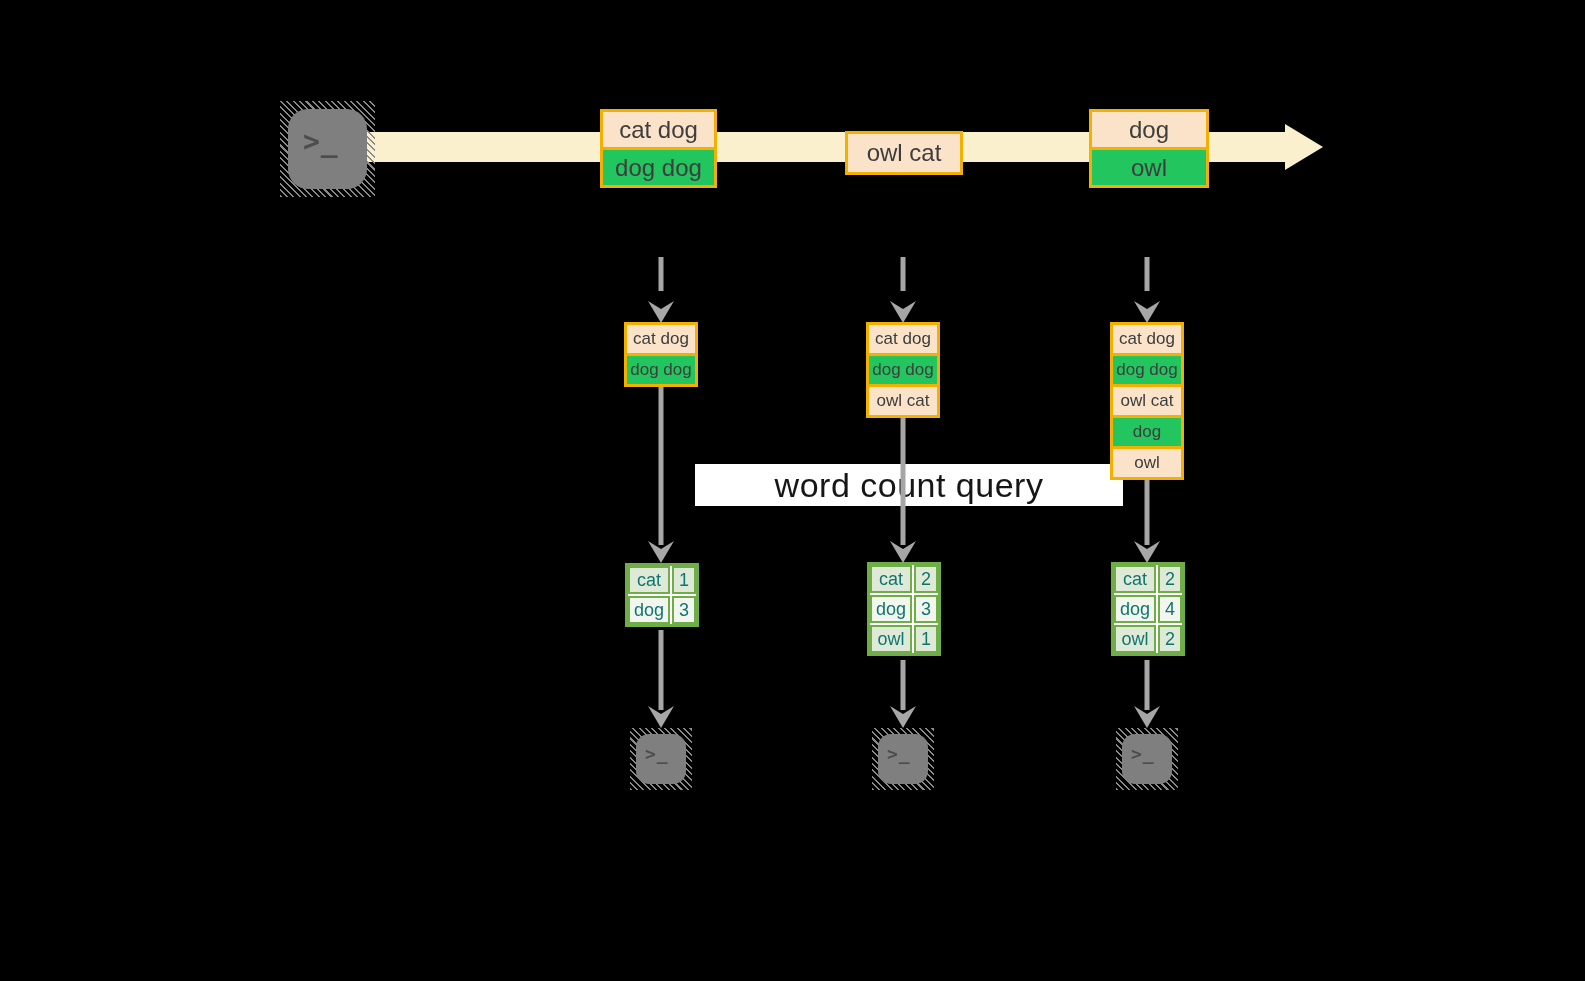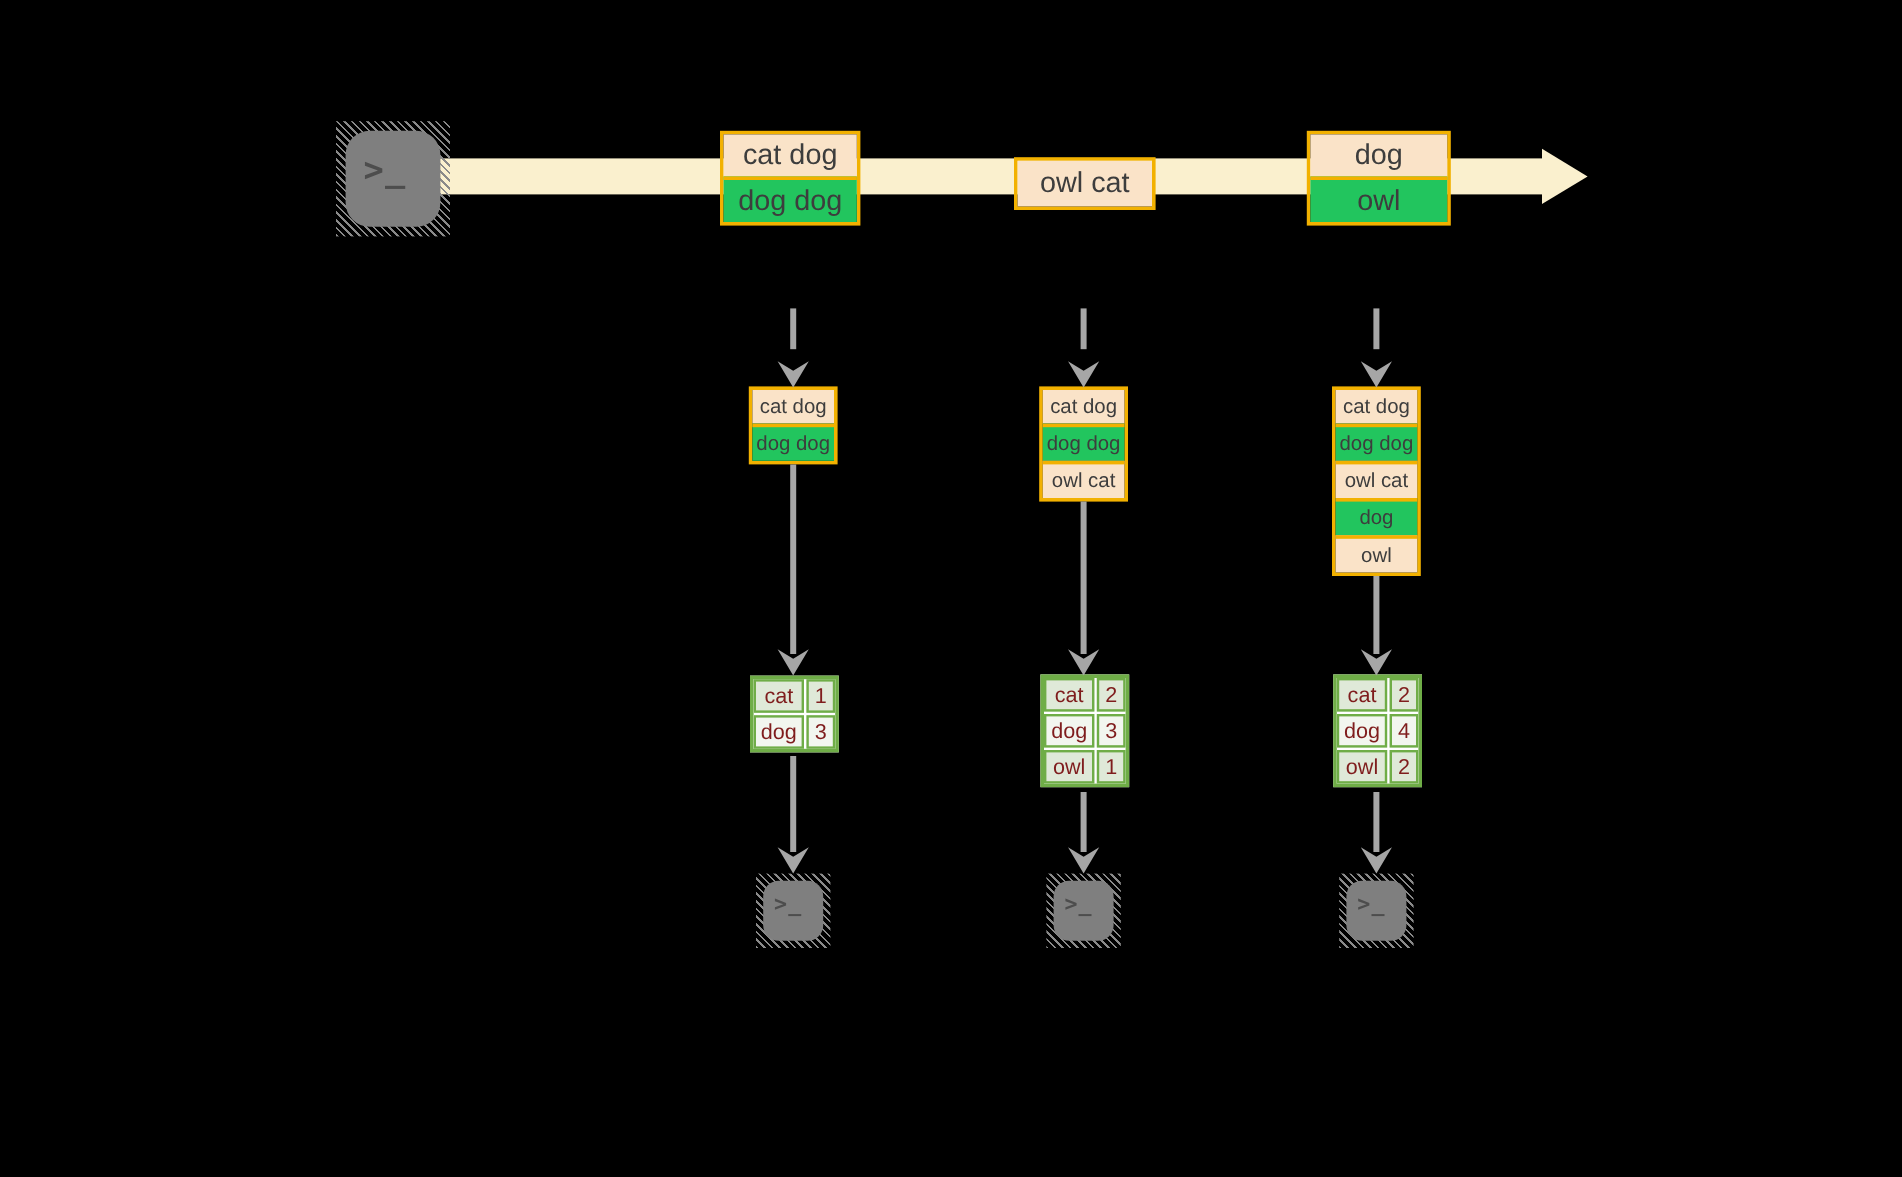--- a/index.html
+++ b/index.html
@@ -41,21 +41,21 @@
   
   .qbox{position:absolute;left:695px;top:464px;width:428px;height:42px;background:#ffffff;z-index:1;
         display:flex;align-items:center;justify-content:center;}
   .qbox span{font-size:34px;font-weight:300;color:#161616;letter-spacing:0.5px;}
 
   
   .gtable{position:absolute;z-index:2;border:3px solid #6FAD47;background:#fff;
           display:grid;grid-template-columns:42px 24px;gap:2px;box-sizing:content-box;}
   .gcell{box-sizing:border-box;border:2px solid #6FAD47;height:28px;
          display:flex;align-items:center;justify-content:center;
-         font-size:18px;color:#7f1d1d;}
+         font-size:18px;color:#0f766e;}
   .g-d{background:#DFE9D8;} .g-l{background:#F2F6EF;}
   .gt1{left:625px;top:563px;} .gt2{left:867px;top:562px;} .gt3{left:1111px;top:562px;}
 
   
   .arr{position:absolute;z-index:4;overflow:visible;}
 </style>
 </head>
 <body>
 
 <div class="canvas">
@@ -104,20 +104,23 @@
     <div class="row fill-d">owl cat</div>
   </div>
   <div class="ebox stack s3">
     <div class="row fill-d">cat dog</div>
     <div class="row fill-l">dog dog</div>
     <div class="row fill-d">owl cat</div>
     <div class="row fill-l">dog</div>
     <div class="row fill-d">owl</div>
   </div>
 
+  <div class="qbox">
+    <span>word count query</span>
+  </div>
 
   <svg class="arr" style="left:646px;top:387px;" width="30" height="176">
     <line x1="15" y1="0" x2="15" y2="158" stroke="#A6A6A6" stroke-width="5"></line>
     <polygon points="2,154 15,162 28,154 15,176" fill="#A6A6A6"></polygon>
   </svg>
   <svg class="arr" style="left:888px;top:418px;" width="30" height="145">
     <line x1="15" y1="0" x2="15" y2="127" stroke="#A6A6A6" stroke-width="5"></line>
     <polygon points="2,123 15,131 28,123 15,145" fill="#A6A6A6"></polygon>
   </svg>
   <svg class="arr" style="left:1132px;top:480px;" width="30" height="83">

